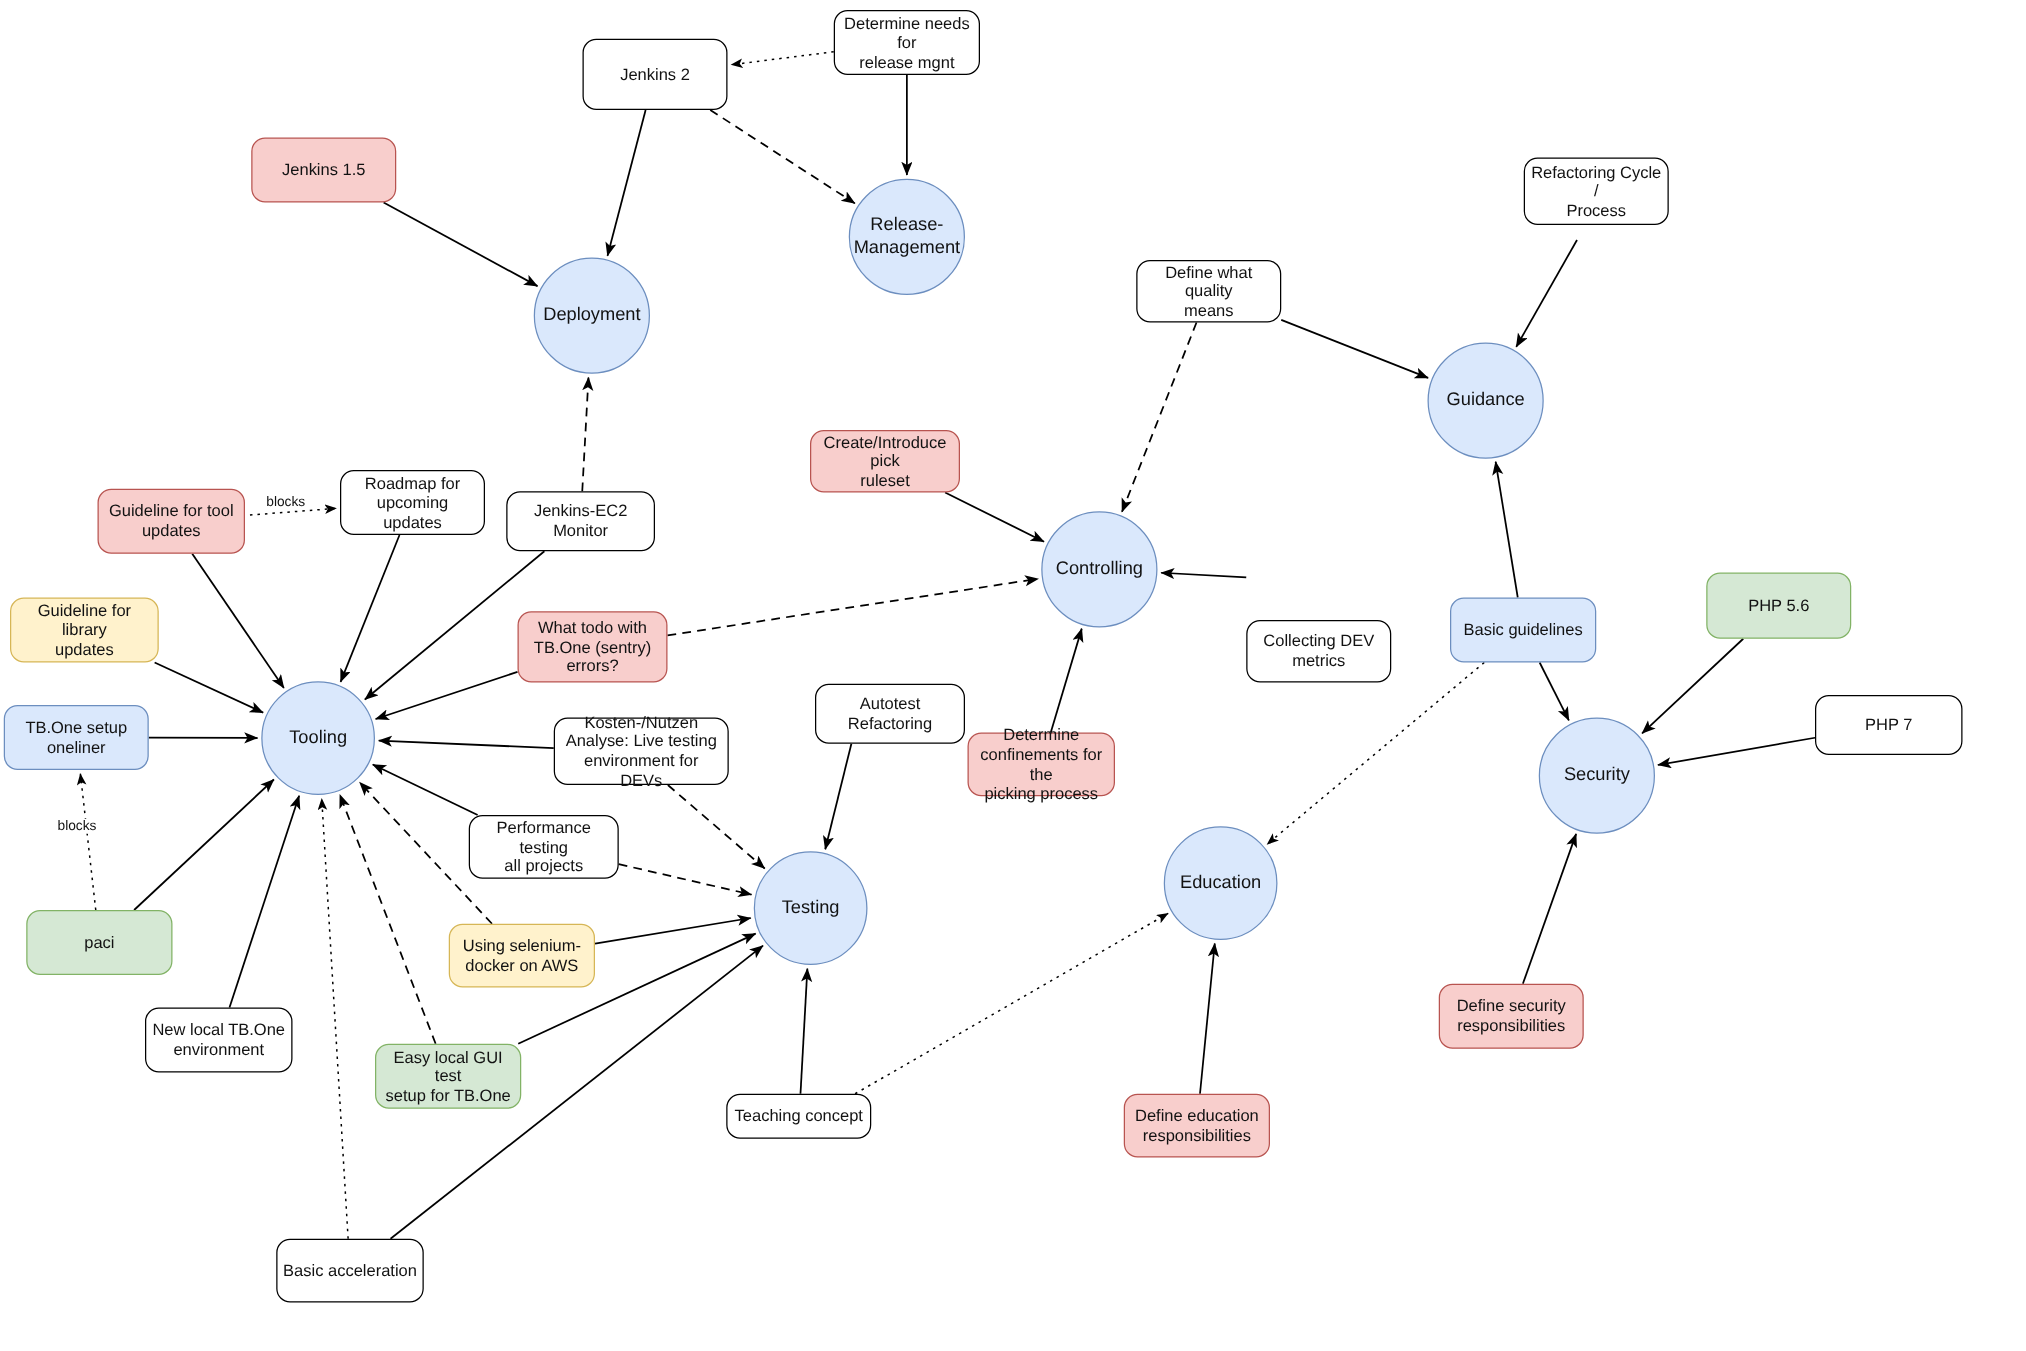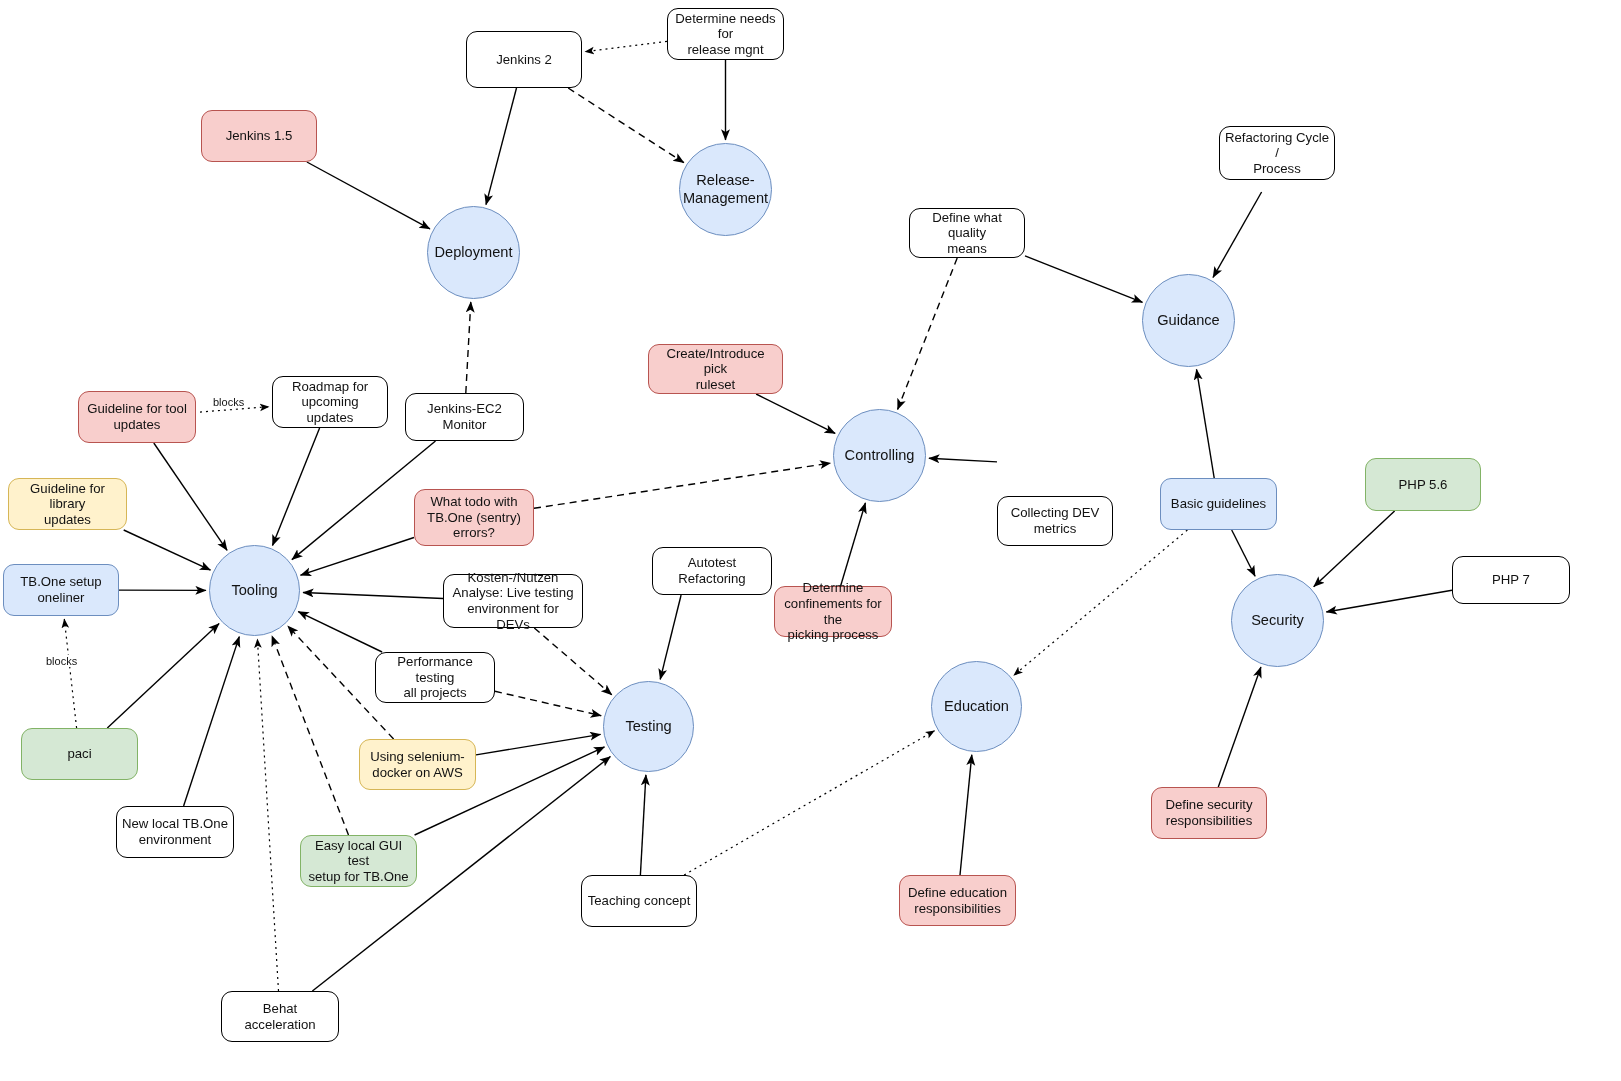--- a/index.html
+++ b/index.html
@@ -129,21 +129,21 @@
       <div class="node box white" style="left: 1219px; top: 126px; width: 116px; height: 54px;">Refactoring Cycle /
 Process</div>
       <div class="node box white" style="left: 909px; top: 208px; width: 116px; height: 50px;">Define what quality
 means</div>
       <div class="node circle blue" style="left: 1142px; top: 274px; width: 93px; height: 93px;">Guidance</div>
       <div class="node box white" style="left: 272px; top: 376px; width: 116px; height: 52px;">Roadmap for
 upcoming updates</div>
       <div class="node box red" style="left: 78px; top: 391px; width: 118px; height: 52px;">Guideline for tool
 updates</div>
       <div class="node box white" style="left: 405px; top: 393px; width: 119px; height: 48px;">Jenkins-EC2 Monitor</div>
-      <div class="node box red" style="left: 648px; top: 344px; width: 135px; height: 50px;">Create/Introduce pick
+      <div class="node box red" style="left: 648px; top: 344px; width: 120px; height: 50px;">Create/Introduce pick
 ruleset</div>
       <div class="node box yellow" style="left: 8px; top: 478px; width: 119px; height: 52px;">Guideline for library
 updates</div>
       <div class="node circle blue" style="left: 833px; top: 409px; width: 93px; height: 93px;">Controlling</div>
       <div class="node box white" style="left: 997px; top: 462px; width: 116px; height: 50px; margin-top: 34px;">Collecting DEV
 metrics</div>
       <div class="node box blue" style="left: 1160px; top: 478px; width: 117px; height: 52px;">Basic guidelines</div>
       <div class="node box green" style="left: 1365px; top: 458px; width: 116px; height: 53px;">PHP 5.6</div>
       <div class="node box red" style="left: 414px; top: 489px; width: 120px; height: 57px;">What todo with
 TB.One (sentry)
@@ -169,20 +169,20 @@
       <div class="node box yellow" style="left: 359px; top: 739px; width: 117px; height: 51px;">Using selenium-
 docker on AWS</div>
       <div class="node box white" style="left: 116px; top: 806px; width: 118px; height: 52px;">New local TB.One
 environment</div>
       <div class="node box red" style="left: 1151px; top: 787px; width: 116px; height: 52px;">Define security
 responsibilities</div>
       <div class="node box green" style="left: 300px; top: 835px; width: 117px; height: 52px;">Easy local GUI test
 setup for TB.One</div>
       <div class="node box red" style="left: 899px; top: 875px; width: 117px; height: 51px;">Define education
 responsibilities</div>
-      <div class="node box white" style="left: 581px; top: 875px; width: 116px; height: 52px;">Teaching concept</div>
-      <div class="node box white" style="left: 221px; top: 991px; width: 118px; height: 51px;">Behat acceleration</div>
+      <div class="node box white" style="left: 581px; top: 875px; width: 116px; height: 36px;">Teaching concept</div>
+      <div class="node box white" style="left: 221px; top: 991px; width: 118px; height: 51px;">Basic acceleration</div>
     </div>
   <div id="labels-group">
       <span class="edge-label" style="left: 211px; top: 396px;">blocks</span>
       <span class="edge-label" style="left: 44px; top: 655px;">blocks</span>
     </div>
 </div>
 
 </body></html>

